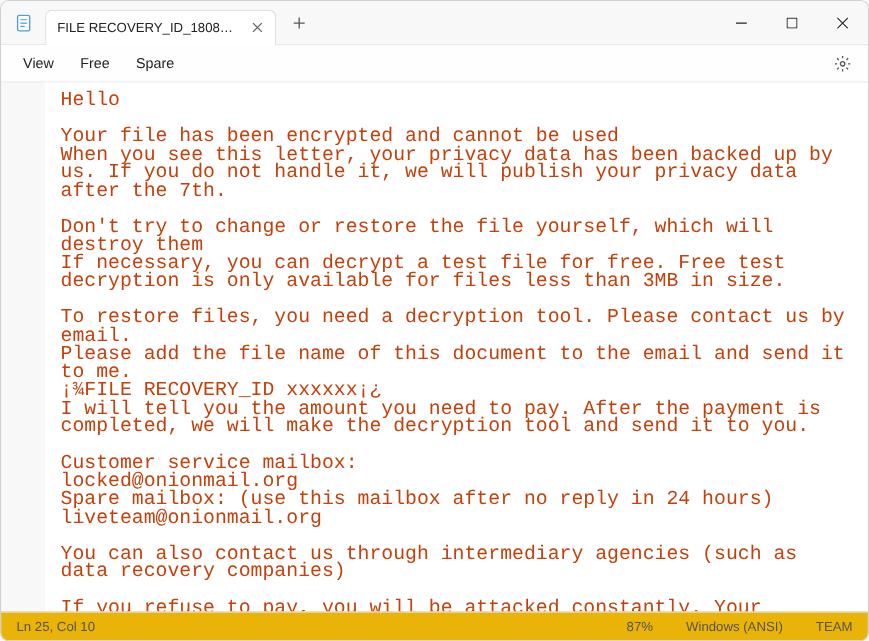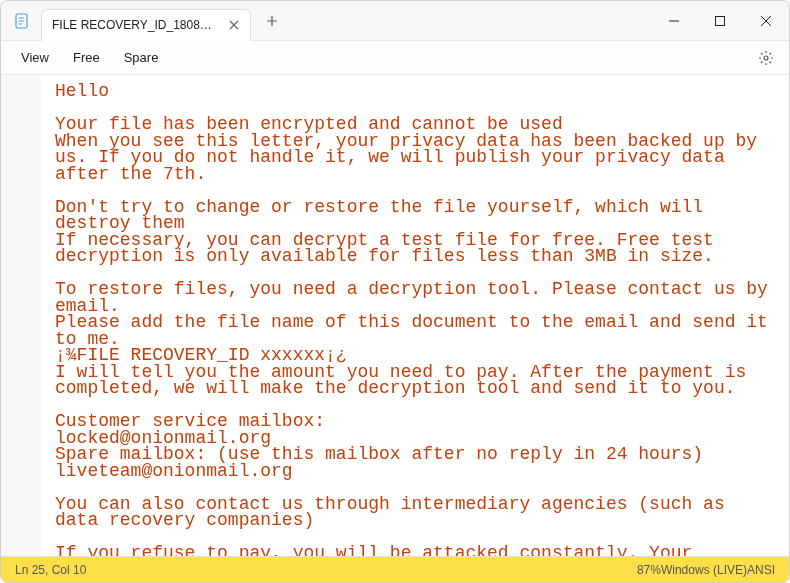--- a/index.html
+++ b/index.html
@@ -130,27 +130,28 @@
     }
     .cursor {
       border-left: 1px solid #000;
       display: inline-block;
       height: 14px;
       vertical-align: text-bottom;
       margin-left: -1px;
     }
     .statusbar {
       height: 26px;
-      background: #fde047;
+      background: #eab308;
       border-top: 1px solid #e0e0e0;
       display: flex;
       align-items: center;
       padding: 0 14px;
       font-size: 12px;
       color: #555;
+      gap: 30px;
     }
     .statusbar .spacer {
       flex: 1;
     }
   </style>
 </head>
 <body>
 
 <div class="titlebar">
   <div class="app-icon">
@@ -228,15 +229,15 @@
 If you refuse to pay, you will be attacked constantly. Your privacy -sensitive data will also be announced on Internet.
 
 !! We are a team that pays attention to credibility, so you can pay safely and restore data.
 
 LIVE TEAM</span><span class="cursor"></span></div>
 
 <div class="statusbar">
   <span>Ln 25, Col 10</span>
   <span class="spacer"></span>
   <span>87%</span>
-  <span>Windows (LIVE)</span>
-  <span>ANSI</span>
+  <span>Windows (ANSI)</span>
+  <span>TEAM</span>
 </div>
 
 </body></html>

